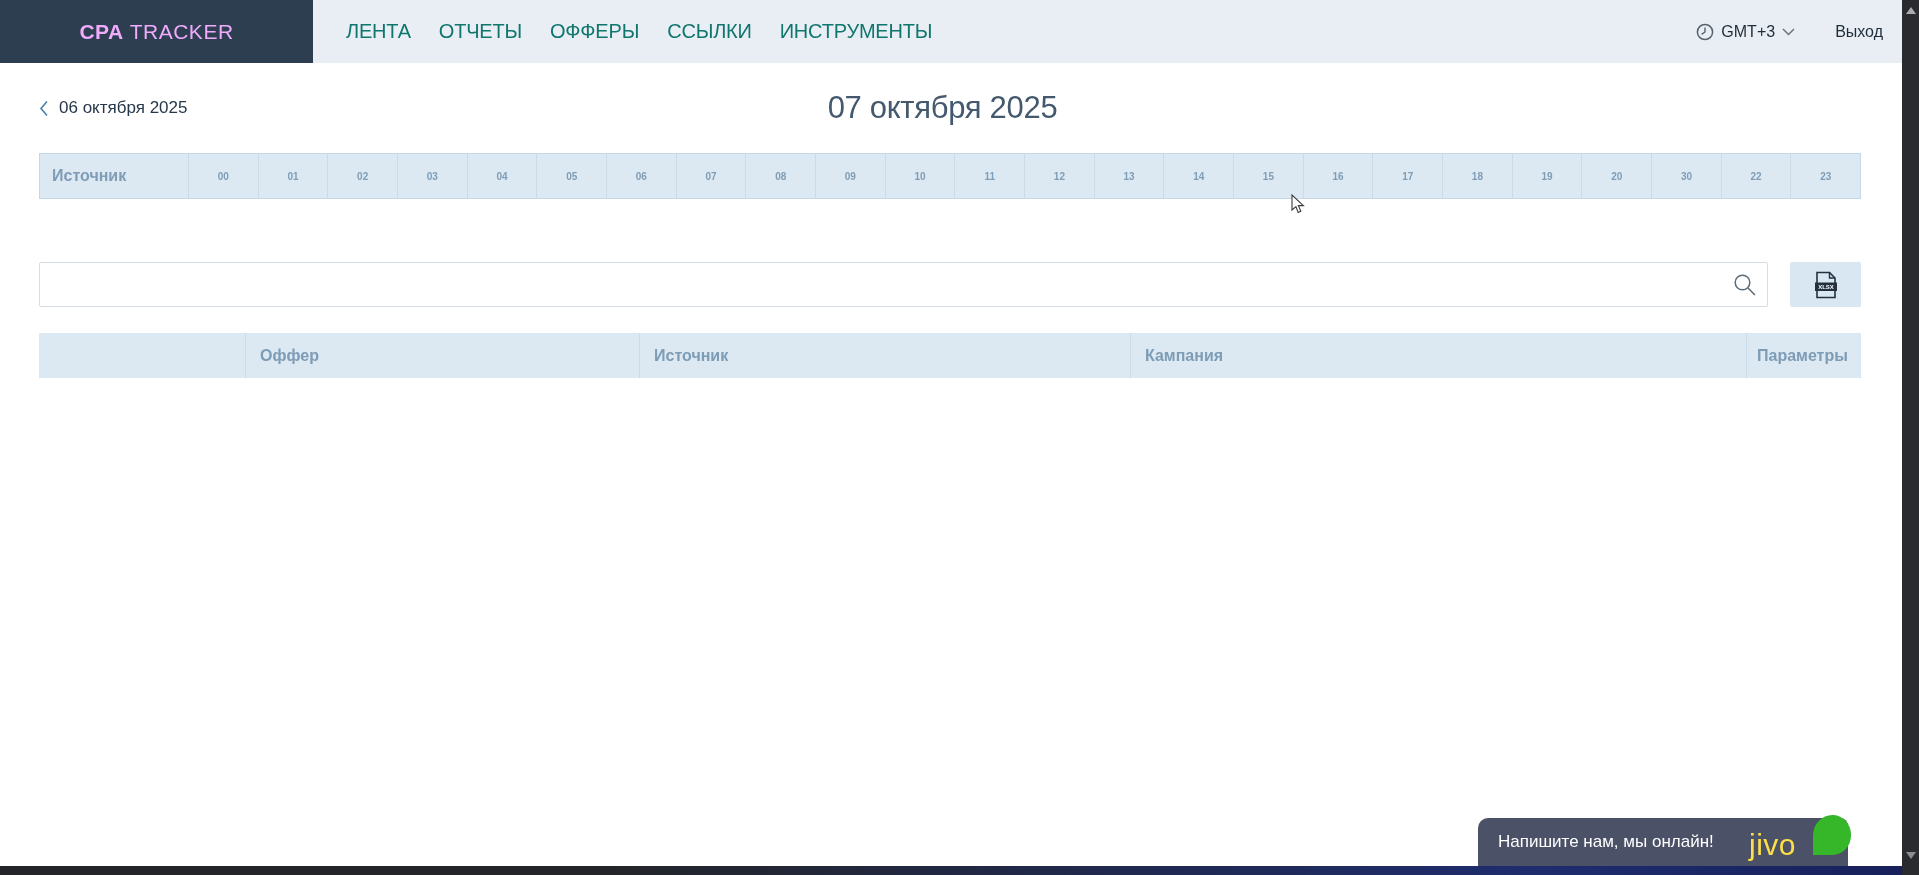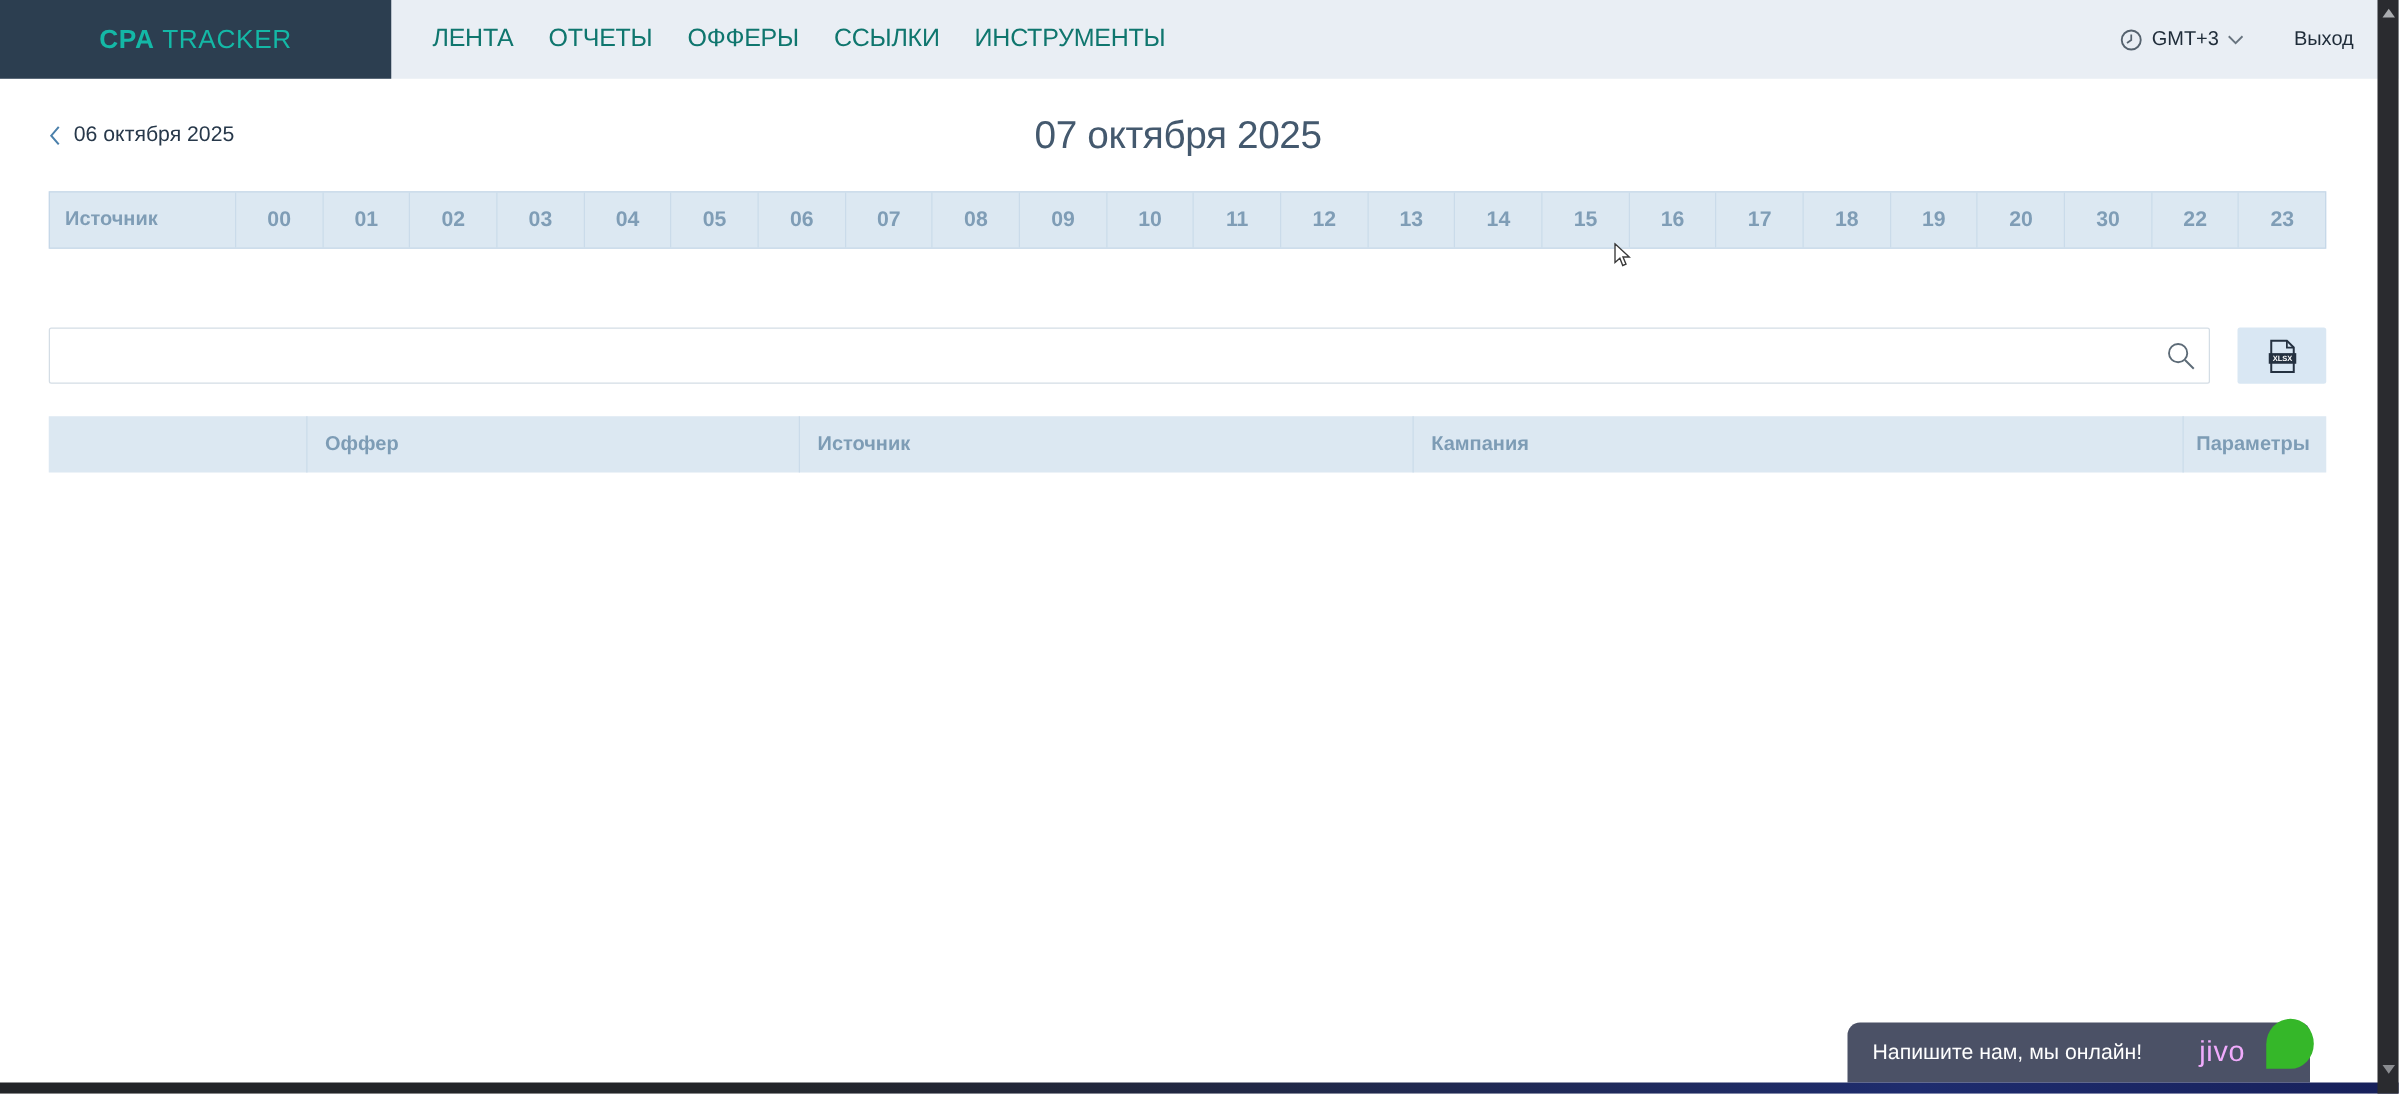--- a/index.html
+++ b/index.html
@@ -2,21 +2,21 @@
 <html><head>
 <meta charset="utf-8">
 <style>
   * { margin:0; padding:0; box-sizing:border-box; }
   html,body { width:1919px; height:875px; overflow:hidden; background:#fff;
               font-family:"Liberation Sans", sans-serif; }
   body { position:relative; }
 
   
   .topbar { height:63px; background:#e9eef4; display:flex; align-items:stretch; position:relative; }
-  .brand-block { width:313px; background:#2c3e50; color:#14b8a6; display:flex;
+  .brand-block { width:313px; background:#2c3e50; color:#f0abfc; display:flex;
                  align-items:center; justify-content:center; flex:0 0 auto; cursor:pointer; }
   .brand-block .b1 { font-weight:700; font-size:21px; letter-spacing:.5px; }
   .brand-block .b2 { font-weight:400; font-size:21px; letter-spacing:.5px; margin-left:6px; }
   .main-nav { display:flex; align-items:center; gap:28px; padding-left:33px; }
   .nav-item { font-size:20px; color:#0f766e; text-decoration:none; cursor:pointer; letter-spacing:-0.2px; }
   .topbar-right { position:absolute; right:36px; top:0; height:63px; display:flex; align-items:center; }
   .tz-select { display:flex; align-items:center; gap:7px; cursor:pointer; }
   .tz-label { font-size:16px; color:#1f2c39; }
   .logout-link { font-size:16px; color:#1f2c39; margin-left:40px; cursor:pointer; text-decoration:none; }
 
@@ -30,21 +30,21 @@
 
   .content { margin-left:39px; width:1822px; }
 
   
   .hours-row { margin-top:25px; display:flex; background:#dce8f2;
                border:1px solid #c6d8e8; height:46px; }
   .hours-row .src-cell { flex:0 0 149px; display:flex; align-items:center; padding-left:12px;
                border-right:1px solid #cadbea; font-size:16px; font-weight:700; color:#7f9db6; }
   .hours-cells { flex:1; display:flex; }
   .hour-cell { flex:1; display:flex; align-items:center; justify-content:center;
-               border-right:1px solid #cadbea; font-size:17px; font-weight:700; color:#7f9db6; }
+               border-right:1px solid #cadbea; font-size:10px; font-weight:700; color:#7f9db6; }
   .hour-cell:last-child { border-right:none; }
 
   
   .search-row { margin-top:63px; display:flex; align-items:stretch; height:45px; }
   .search-wrap { position:relative; flex:1; margin-right:22px; }
   .search-input { width:100%; height:45px; border:1px solid #d4dde5; border-radius:2px;
                   background:#fff; outline:none; font-size:16px; padding:0 46px 0 12px; color:#2b3a48; }
   .search-btn { position:absolute; right:10px; top:10px; width:26px; height:26px; border:none;
                 background:transparent; cursor:pointer; padding:0; }
   .xlsx-btn { flex:0 0 71px; height:45px; background:#d9e7f3; border:none; border-radius:2px;
@@ -59,21 +59,21 @@
   .th:nth-child(2){ flex:0 0 394px; }
   .th:nth-child(3){ flex:0 0 491px; }
   .th:nth-child(4){ flex:0 0 616px; }
   .th:nth-child(5){ flex:1; padding-left:10px; }
 
   
   .chat-widget { position:absolute; right:71px; bottom:9px; width:370px; height:48px;
                  background:#4b5166; border-radius:10px 8px 0 0; display:flex; align-items:center;
                  cursor:pointer; }
   .chat-msg { color:#ffffff; font-size:17px; margin-left:20px; }
-  .chat-brand { position:absolute; right:52px; top:10px; color:#f0abfc; font-size:23px;
+  .chat-brand { position:absolute; right:52px; top:10px; color:#fde047; font-size:30px;
                 letter-spacing:.5px; }
   .chat-leaf { position:absolute; right:-3px; top:-3px; width:38px; height:40px;
                background:#35b729; border-radius:52% 50% 50% 0; }
 
   
   .bottom-strip { position:absolute; left:0; bottom:0; width:1919px; height:9px;
                   background:linear-gradient(90deg,#232528 0%,#232529 32%,#1e2c6e 80%,#17205a 100%); }
 
   
   .scrollbar { position:absolute; right:0; top:0; width:17px; height:875px; background:#2a2b2f; cursor:pointer; }

